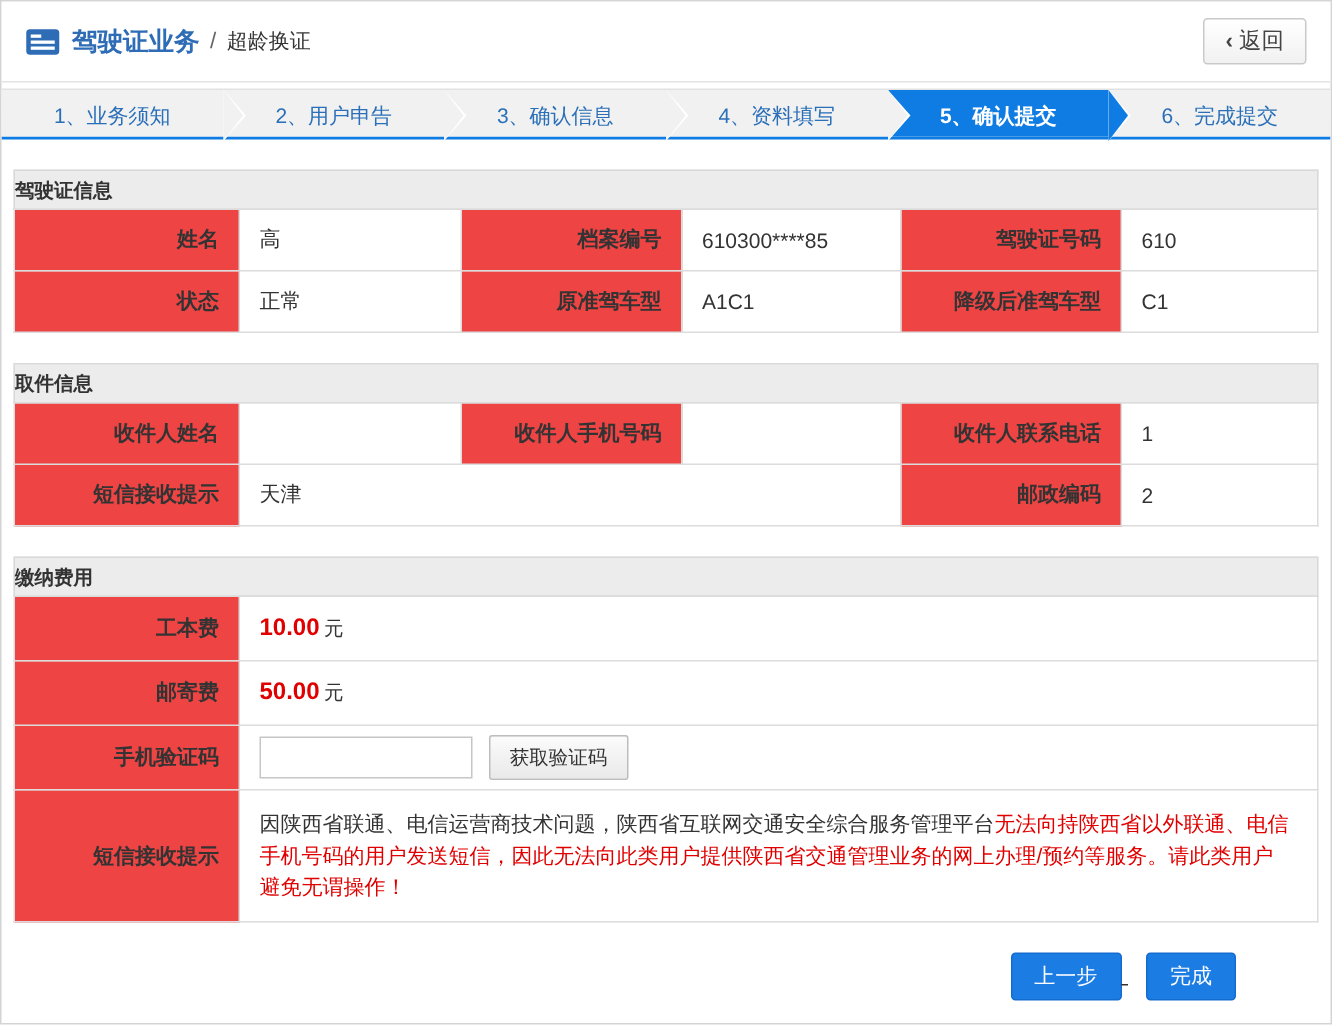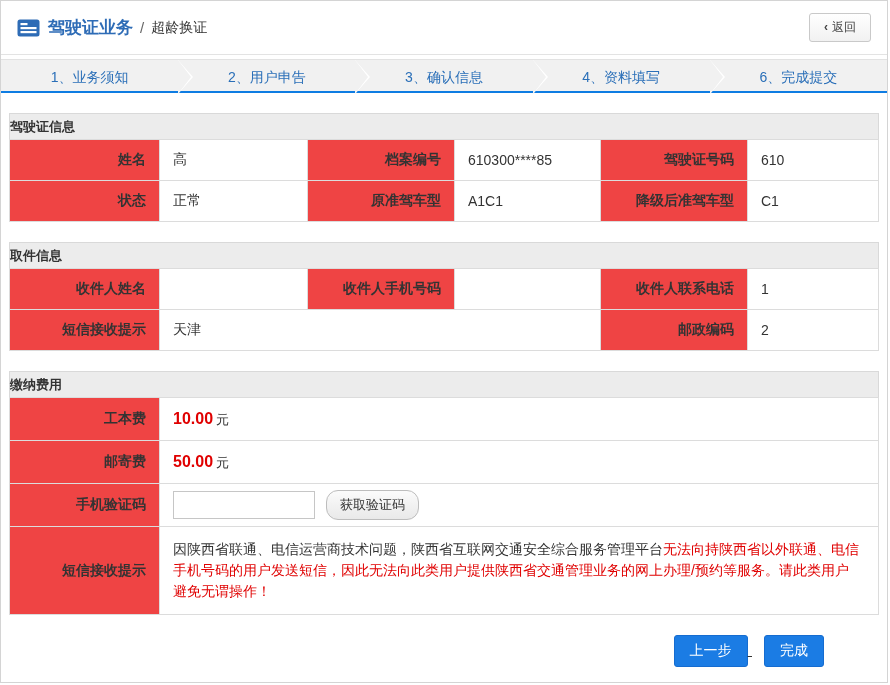--- a/index.html
+++ b/index.html
@@ -24,21 +24,21 @@
     border-bottom:1px solid #e3e3e3;
     background:#fff;
   }
   .header .app-icon { margin-right:8px; display:flex; align-items:center; }
   .header .title { font-size:17px; font-weight:bold; color:#2e6cb6; }
   .header .divider { font-size:15px; color:#666; margin:0 7px; }
   .header .subtitle { font-size:14px; color:#333; }
   .back-btn {
     margin-left:auto;
     padding:5px 14px;
-    font-size:12px; color:#444;
+    font-size:15px; color:#444;
     background:linear-gradient(#ffffff,#f1f1f1);
     border:1px solid #c9c9c9;
     border-radius:3px;
     cursor:pointer;
     font-family:inherit;
   }
   .back-btn .chev { font-weight:bold; margin-right:4px; }
 
   
   .steps {
@@ -117,21 +117,21 @@
     vertical-align:middle;
     font-family:inherit;
   }
   .code-btn {
     height:30px;
     margin-left:7px;
     padding:0 13px;
     font-size:13px; color:#333;
     background:linear-gradient(#fbfbfb,#e9e9e9);
     border:1px solid #bdbdbd;
-    border-radius:12px;
+    border-radius:2px;
     vertical-align:middle;
     cursor:pointer;
     font-family:inherit;
   }
   td.sms-cell { height:72px; padding:12px 16px 12px 13px; line-height:21px; font-size:13px; }
   .tip-dark { color:#333; }
   .tip-red { color:#e00000; }
 
   
   .footer { text-align:right; padding:20px 55px 0 0;text-decoration:underline; }
@@ -166,20 +166,21 @@
     <span class="divider">/</span>
     <span class="subtitle">超龄换证</span>
     <button class="back-btn"><span class="chev">‹</span><span>返回</span></button>
   </div>
 
   <div class="steps">
     <div class="step">1、业务须知</div>
     <div class="step">2、用户申告</div>
     <div class="step">3、确认信息</div>
     <div class="step">4、资料填写</div>
+    <div class="step active">5、确认提交</div>
     <div class="step">6、完成提交</div>
   </div>
 
   <div class="content">
 
     <div class="section">
       <div class="section-header">驾驶证信息</div>
       <table class="info-table">
         <colgroup>
             <col class="c1">

